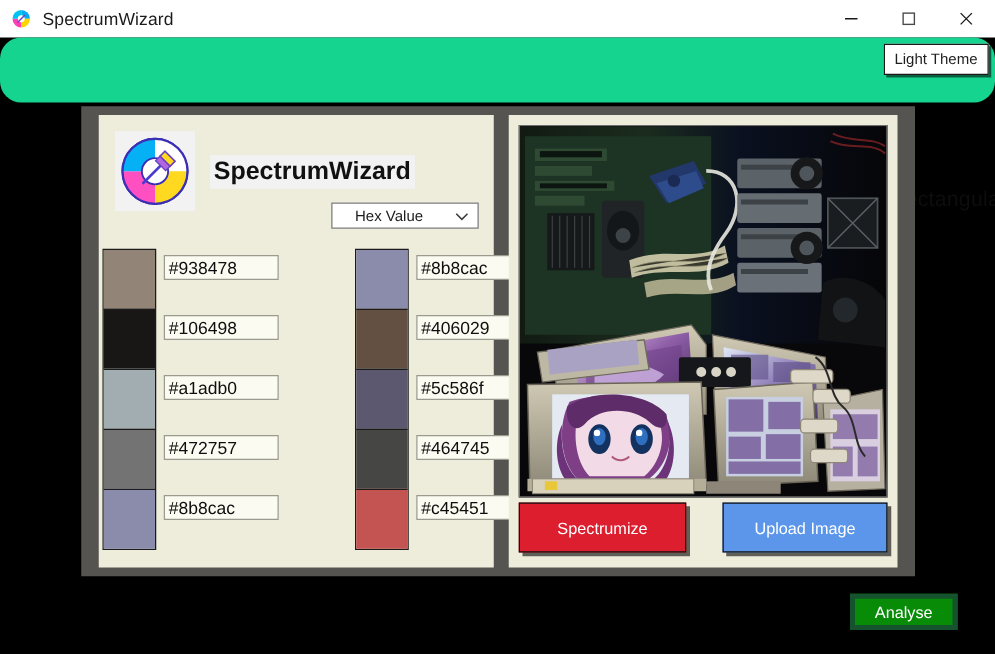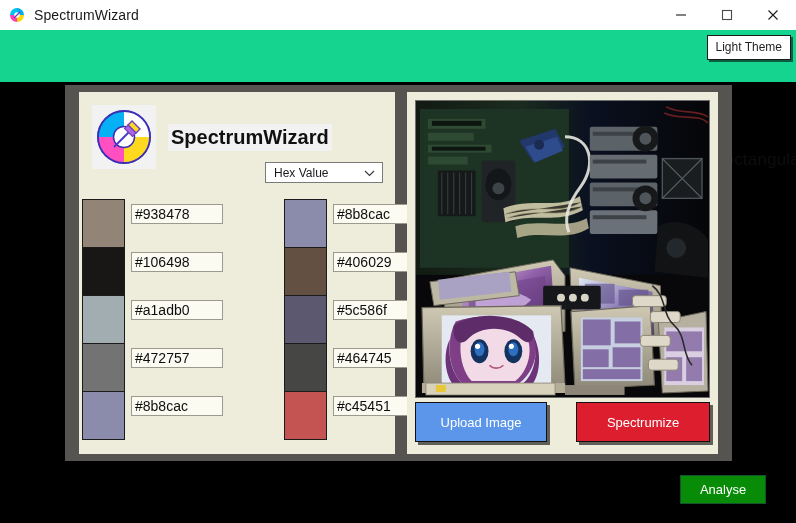--- a/index.html
+++ b/index.html
@@ -60,20 +60,21 @@
   }
   .tb-btn svg { display:block; }
 
   
   .greenband {
     position: absolute;
     top: 30px; left: 0;
     width: 796px;
     height: 52px;
     background: #15d48f;
+    border-radius: 17px;
   }
   .light-theme-btn {
     position: absolute;
     right: 5px;
     top: 5px;
     background: #ffffff;
     border: 1px solid #1a1a1a;
     box-shadow: 2px 2px 0 rgba(0,0,0,0.55);
     font-size: 12px;
     color: #1f1f1f;
@@ -161,21 +162,21 @@
     top: 70px;
     width: 118px;
     height: 21px;
     background: #ffffff;
     border: 1px solid #7a7a7a;
     box-sizing: border-box;
     display: flex;
     align-items: center;
     font-size: 12px;
     color: #1a1a1a;
-    padding-left: 8px;
+    padding-left: 18px;
     cursor: pointer;
   }
   .dropdown .caret {
     margin-left: auto;
     margin-right: 7px;
     color: #3a3a3a;
   }
 
   
   .color-cols {
@@ -269,21 +270,21 @@
   }
 
   
   .analyse-btn {
     position: absolute;
     left: 680px;
     top: 475px;
     width: 86px;
     height: 29px;
     background: #088c08;
-    border: 1px solid #14532d;
+    border: 4px solid #14532d;
     color: #ffffff;
     font-size: 13px;
     display: flex;
     align-items: center;
     justify-content: center;
     cursor: pointer;
     box-sizing: border-box;
   }
 </style>
 </head>
@@ -567,22 +568,22 @@
               <path d="M238 186 C252 196 248 216 260 226 C272 236 268 256 278 266"></path>
             </g>
 
             <rect x="10" y="284" width="130" height="12" fill="#d8d2bd" stroke="#8a8475" stroke-width="0.8"></rect>
             <rect x="20" y="286" width="10" height="7" fill="#e8c838"></rect>
             <rect x="150" y="286" width="60" height="10" fill="#8c8578"></rect>
           </svg>
         </div>
 
         <div class="btn-row">
+          <button class="app-btn btn-spectrumize" style="background: rgb(220, 30, 47);">Spectrumize</button>
           <button class="app-btn btn-upload" style="background: rgb(91, 150, 234);">Upload Image</button>
-          <button class="app-btn btn-spectrumize" style="background: rgb(220, 30, 47);">Spectrumize</button>
         </div>
       </div>
 
     </div>
   </div>
 
   <button class="analyse-btn" style="background: rgb(8, 140, 8);">Analyse</button>
 
 </div>
 

